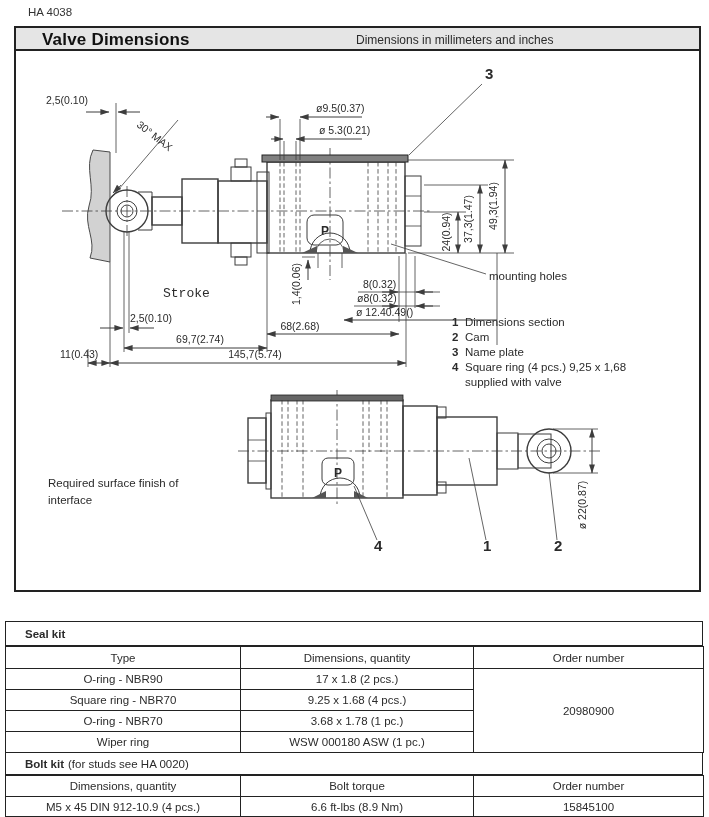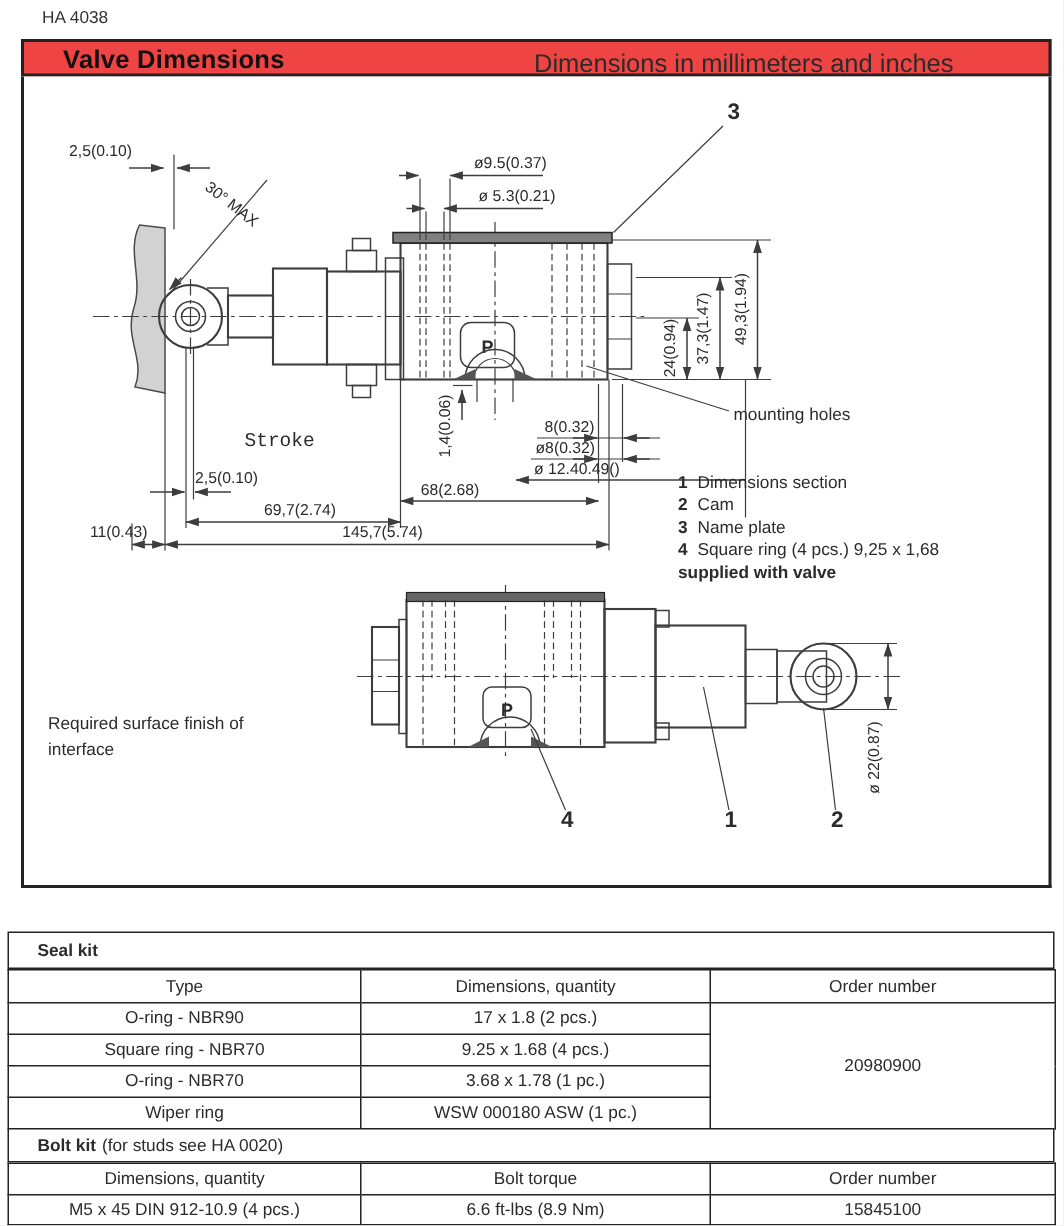--- a/index.html
+++ b/index.html
@@ -1,27 +1,27 @@
 <!DOCTYPE html>
 <html><head>
 <meta charset="utf-8">
 <style>
   html,body{margin:0;padding:0;background:#e8e8e8;}
   .page{position:relative;width:709px;height:817px;background:#ffffff;overflow:hidden;
         font-family:"Liberation Sans", sans-serif;color:#2b2b2b;}
   .abs{position:absolute;}
   .docnum{left:28px;top:6px;font-size:11.5px;color:#333;}
-  .bar{border:2px solid #222;background:#ef4444;box-sizing:border-box;}
+  .bar{border:2px solid #222;background:#e5e5e5;box-sizing:border-box;}
   .bar-title{font-size:17px;font-weight:bold;color:#111;letter-spacing:0.2px;}
-  .bar-sub{font-size:17px;color:#2b2b2b;}
+  .bar-sub{font-size:12px;color:#2b2b2b;}
   .drawbox{border:2px solid #222;border-top:none;box-sizing:border-box;background:#fff;}
   .legend{font-size:11.5px;line-height:15px;color:#2b2b2b;}
   .legend .row{display:flex;}
   .legend .num{font-weight:bold;width:13px;flex:0 0 13px;}
-  .legend .cont{font-weight:bold;}
+  .legend .cont{margin-left:13px;}
   .surface{font-size:11.5px;line-height:17px;color:#2b2b2b;}
   table.tbl{position:absolute;border-collapse:collapse;table-layout:fixed;width:698px;
             font-size:11.5px;color:#2b2b2b;background:#fff;}
   table.tbl th,table.tbl td{border:1.5px solid #222;text-align:center;font-weight:normal;
             padding:0;overflow:hidden;white-space:nowrap;}
   .kitbar{border:1.5px solid #222;box-sizing:border-box;background:#fff;font-size:11.5px;
           display:flex;align-items:center;padding-left:19px;}
   .kitbar b{font-weight:bold;}
   .kitbar span.note{margin-left:4px;}
   svg text{fill:#2b2b2b;}
@@ -271,21 +271,21 @@
       <span class="num">3</span>
       <span>Name plate</span>
     </div>
     <div class="row">
       <span class="num">4</span>
       <span>Square ring (4 pcs.) 9,25 x 1,68</span>
     </div>
     <div class="cont">supplied with valve</div>
   </div>
 
-  <div class="abs surface" style="left:32px;top:475px;">
+  <div class="abs surface" style="left:48px;top:475px;">
     <div>Required surface finish of</div>
     <div>interface</div>
   </div>
 
 
   <div class="abs kitbar" style="left:5px;top:621px;width:698px;height:25px;">
     <b>Seal kit</b>
   </div>
 
   <table class="tbl" style="left:5px;top:646px;padding-left:44px;">

